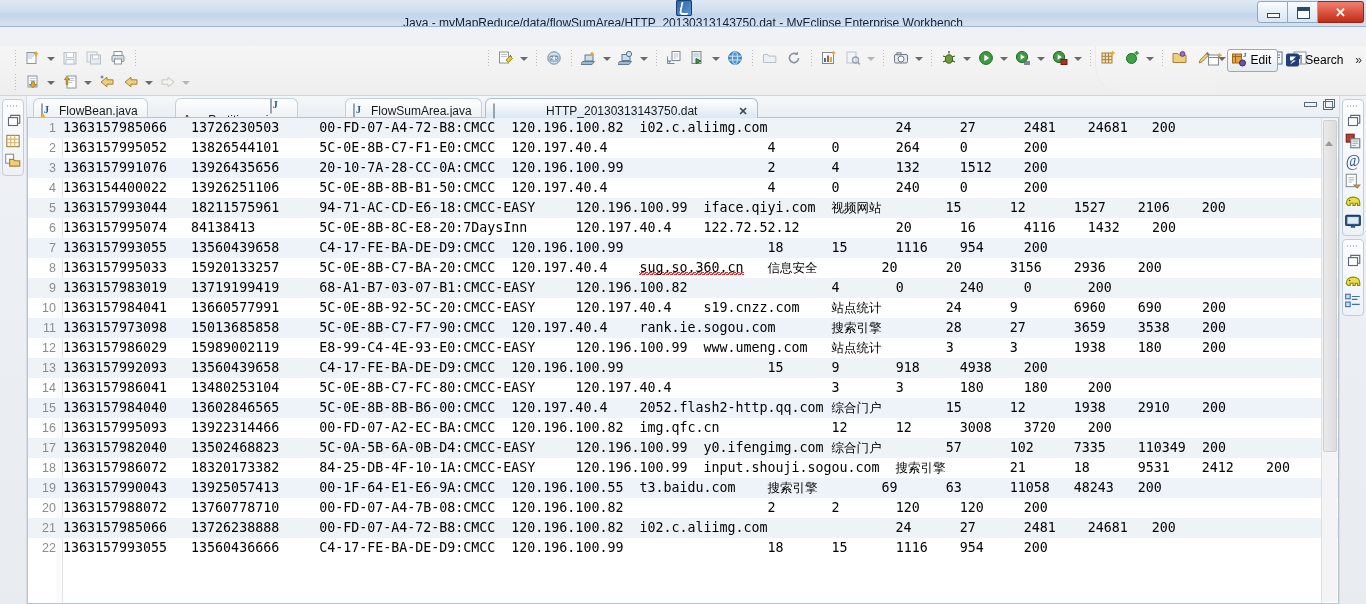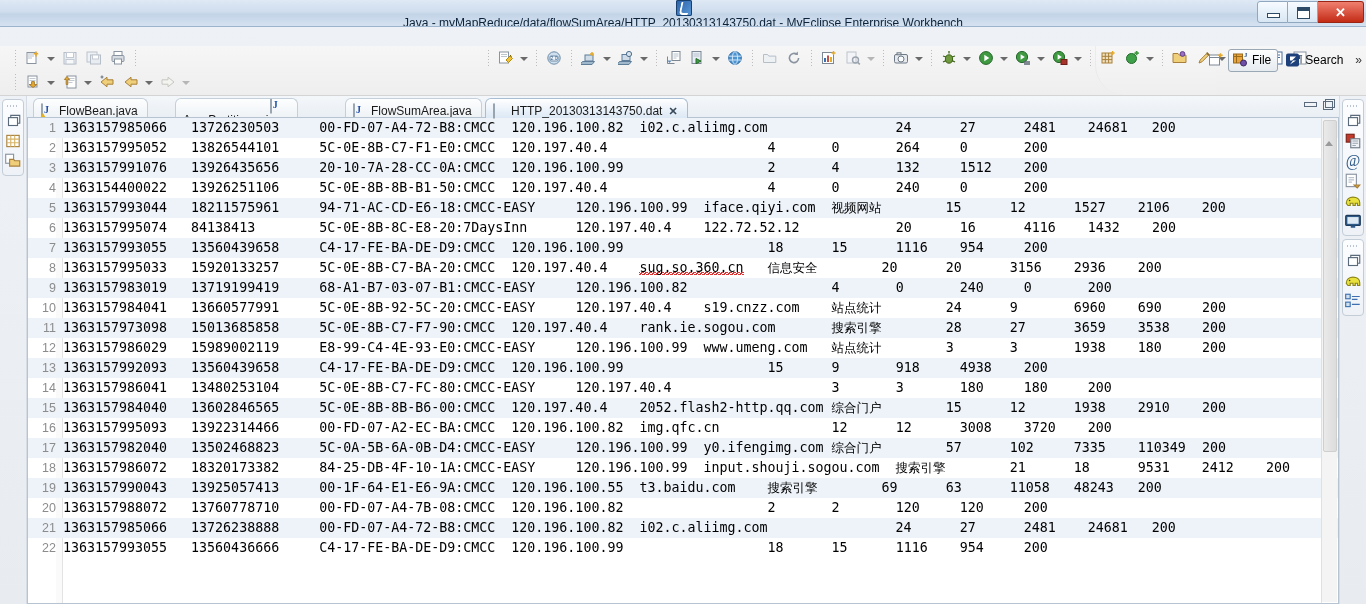--- a/index.html
+++ b/index.html
@@ -429,21 +429,21 @@
       </span>
       <span class="persp-btn">
         <span class="persp-ico">
           <svg viewBox="0 0 16 16" width="16" height="16">
               <rect x="1.5" y="2" width="9" height="9" fill="#e8a33d" stroke="#9a6a18"></rect>
               <path d="M1.5 4.5h9M4.5 2v9" stroke="#9a6a18"></path>
               <circle cx="11.5" cy="11" r="3" fill="#6f4fa8" stroke="#3e2a66"></circle>
               <text x="12.2" y="5.4" font-size="6" fill="#1d3f7a" font-family="serif" font-weight="bold">J</text>
             </svg>
         </span>
-        <span>File</span>
+        <span>Edit</span>
       </span>
       <span class="persp-btn plain">
         <span class="persp-ico">
           <svg viewBox="0 0 16 16" width="16" height="16">
               <rect x="1" y="1.5" width="13" height="13" rx="2" fill="#1d3f7a"></rect>
               <path d="M5 4.5h6l-4 4h4l-6 4 3-4H5z" fill="#fff"></path>
             </svg>
         </span>
         <span>Search</span>
       </span>
@@ -548,21 +548,21 @@
         <span>FlowBean.java</span>
       </div>
       <div class="tab" style="left:148px;flex-direction:column;">
         <span class="ti"><span class="jicon"></span></span>
         <span>AreaPartitioner.java</span>
       </div>
       <div class="tab" style="left:318px;">
         <span class="ti"><span class="jicon"></span></span>
         <span>FlowSumArea.java</span>
       </div>
-      <div class="tab active" style="left:458px;">
+      <div class="tab active" style="left:458px;gap:35px;">
         <span class="ti"><span class="dicon"></span></span>
         <span>HTTP_20130313143750.dat</span>
         <span class="tabclose">✕</span>
       </div>
       <div class="ed-ctrls">
         <span class="ctrl-min"></span>
         <span class="ctrl-max"></span>
       </div>
     </div>
 

